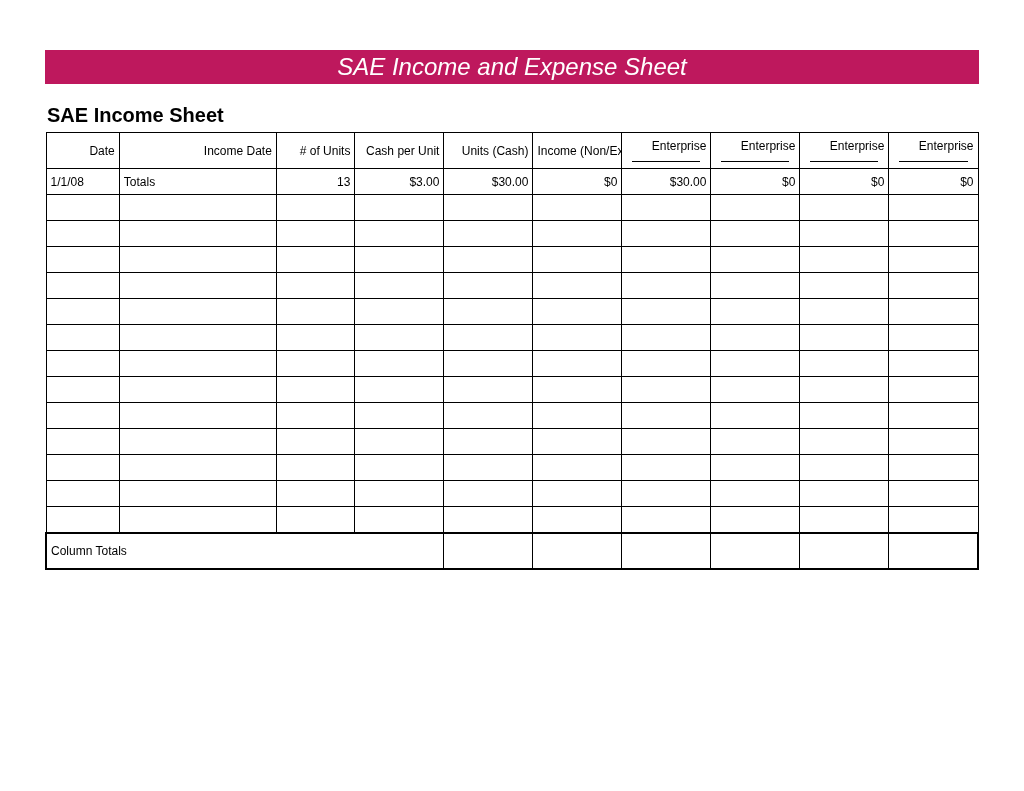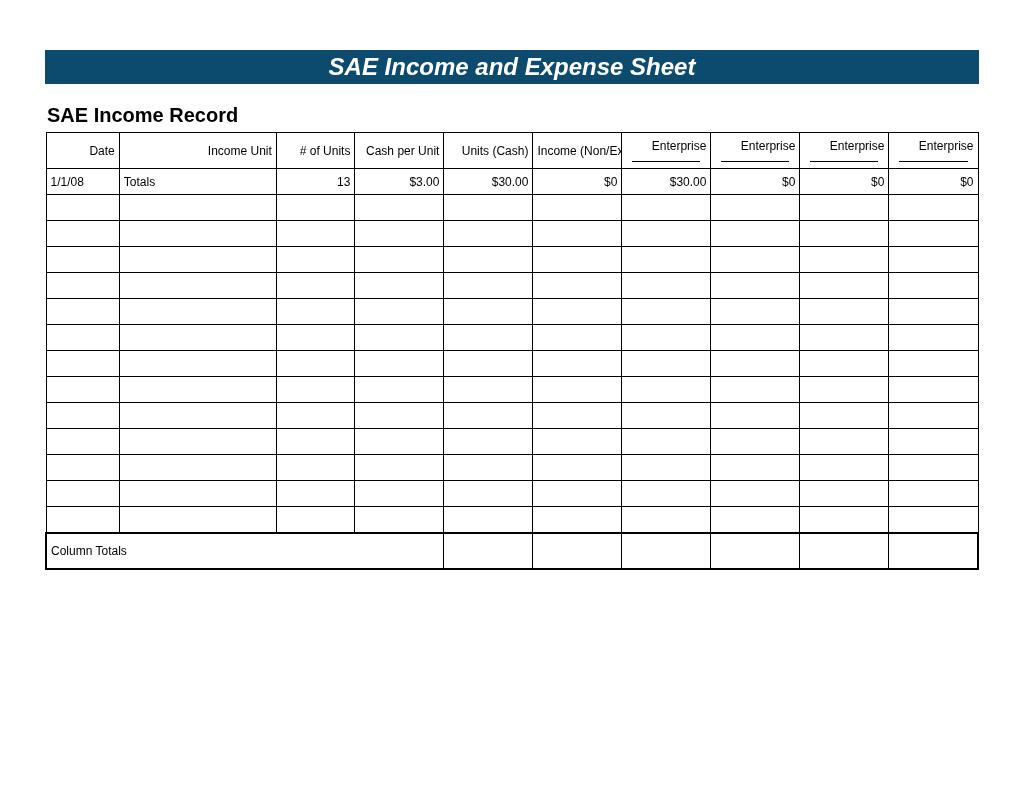--- a/index.html
+++ b/index.html
@@ -4,24 +4,24 @@
   <style>
     * { box-sizing: border-box; margin: 0; padding: 0; }
     body {
       font-family: Arial, sans-serif;
       background: #fff;
       width: 1024px;
       height: 791px;
       padding: 50px 45px;
     }
     .banner {
-      background: #0c4a6e;
+      background: #be185d;
       color: #fff;
       font-size: 24px;
-      font-weight: bold;
+      font-weight: normal;
       font-style: italic;
       text-align: center;
       padding: 3px 0;
       margin-bottom: 20px;
     }
     .subtitle {
       font-size: 20px;
       font-weight: bold;
       margin-bottom: 5px;
       padding-left: 2px;
@@ -82,39 +82,39 @@
       border-right: 2px solid #000;
     }
     .totals-label {
       text-align: left;
     }
   </style>
 </head>
 <body>
 
 <div class="banner">SAE Income and Expense Sheet</div>
-<div class="subtitle">SAE Income Record</div>
+<div class="subtitle">SAE Income Sheet</div>
 
 <table>
   <colgroup>
     <col class="col-date">
       <col class="col-item">
       <col class="col-units">
       <col class="col-price">
     <col class="col-cash">
       <col class="col-nonexc">
       <col class="col-ent">
       <col class="col-ent">
     <col class="col-ent">
       <col class="col-ent">
   </colgroup>
   <thead>
     <tr>
       <th>Date</th>
-      <th>Income Unit</th>
+      <th>Income Date</th>
       <th># of Units</th>
       <th>Cash per Unit</th>
       <th>Units (Cash)</th>
       <th>Income (Non/Exc)</th>
       <th class="ent-header"><span class="ent-label">Enterprise</span></th>
       <th class="ent-header"><span class="ent-label">Enterprise</span></th>
       <th class="ent-header"><span class="ent-label">Enterprise</span></th>
       <th class="ent-header"><span class="ent-label">Enterprise</span></th>
     </tr>
   </thead>

